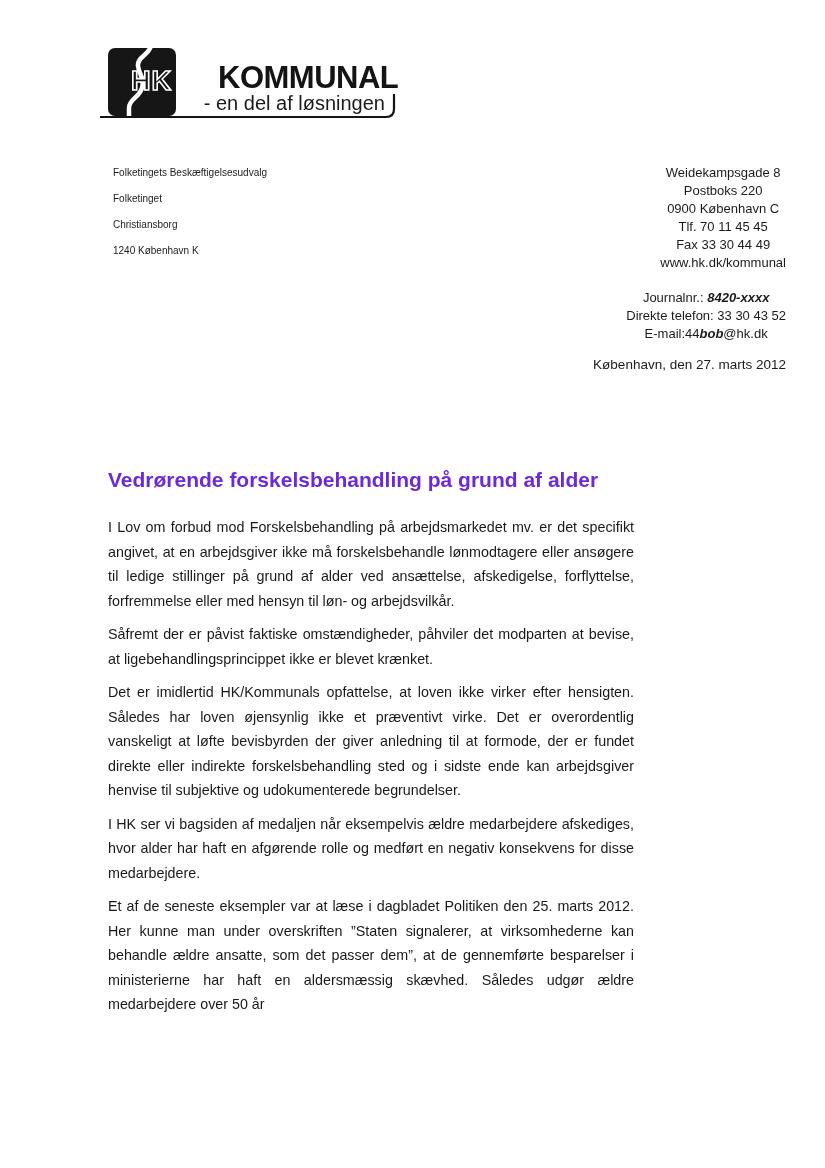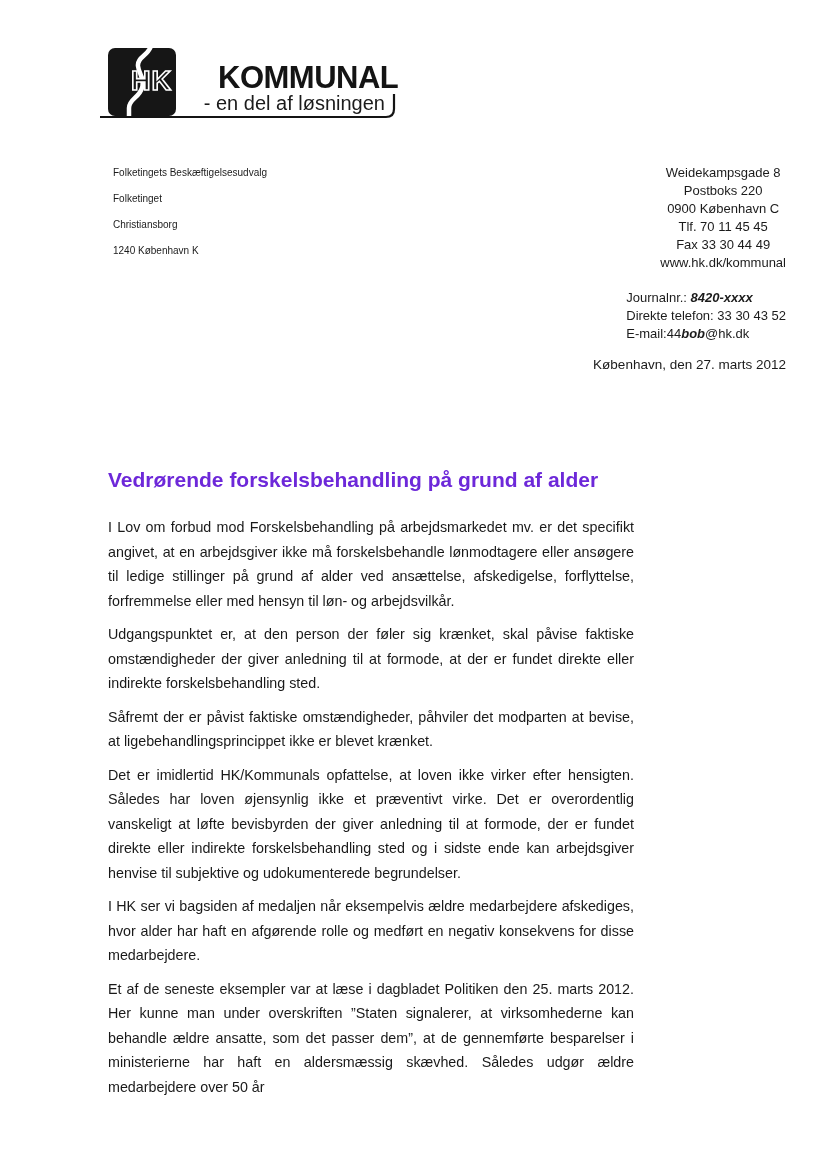--- a/index.html
+++ b/index.html
@@ -44,21 +44,21 @@
   .recipient {
     position:absolute; left:113px; top:160px;
     font-size:10px; line-height:26px;
   }
   .sender {
     position:absolute; right:67px; top:164px;
     font-size:13px; line-height:18px; text-align:center;
   }
   .meta {
     position:absolute; right:67px; top:289px;
-    font-size:13px; line-height:18px; text-align:left;
+    font-size:13px; line-height:18px; text-align:center;
   }
   .dateline {
     position:absolute; right:67px; top:357px;
     font-size:13.5px;
   }
   .bi { font-weight:700; font-style:italic; }
 
   
   .subject {
     position:absolute; left:108px; top:468px;
@@ -119,21 +119,20 @@
     <div>Direkte telefon: 33 30 43 52</div>
     <div><span>E-mail:44</span><span class="bi">bob</span><span>@hk.dk</span></div>
   </div>
 
   <div class="dateline">København, den 27. marts 2012</div>
 
   <div class="subject">Vedrørende forskelsbehandling på grund af alder</div>
 
   <div class="letter-body">
     <p>I Lov om forbud mod Forskelsbehandling på arbejdsmarkedet mv. er det specifikt angivet, at en arbejdsgiver ikke må forskelsbehandle lønmodtagere eller ansøgere til ledige stillinger på grund af alder ved ansættelse, afskedigelse, forflyttelse, forfremmelse eller med hensyn til løn- og arbejdsvilkår.</p>
-    <p>Udgangspunktet er, at den person der føler sig krænket, skal påvise faktiske omstændigheder der giver anledning til at formode, at der er fundet direkte eller indirekte forskelsbehandling sted.</p>
     <p>Såfremt der er påvist faktiske omstændigheder, påhviler det modparten at bevise, at ligebehandlingsprincippet ikke er blevet krænket.</p>
     <p>Det er imidlertid HK/Kommunals opfattelse, at loven ikke virker efter hensigten. Således har loven øjensynlig ikke et præventivt virke. Det er overordentlig vanskeligt at løfte bevisbyrden der giver anledning til at formode, der er fundet direkte eller indirekte forskelsbehandling sted og i sidste ende kan arbejdsgiver henvise til subjektive og udokumenterede begrundelser.</p>
     <p>I HK ser vi bagsiden af medaljen når eksempelvis ældre medarbejdere afskediges, hvor alder har haft en afgørende rolle og medført en negativ konsekvens for disse medarbejdere.</p>
     <p>Et af de seneste eksempler var at læse i dagbladet Politiken den 25. marts 2012. Her kunne man under overskriften ”Staten signalerer, at virksomhederne kan behandle ældre ansatte, som det passer dem”, at de gennemførte besparelser i ministerierne har haft en aldersmæssig skævhed. Således udgør ældre medarbejdere over 50 år</p>
   </div>
 
   <div class="scan-line a"></div>
   <div class="scan-line b"></div>
 
 </div>

